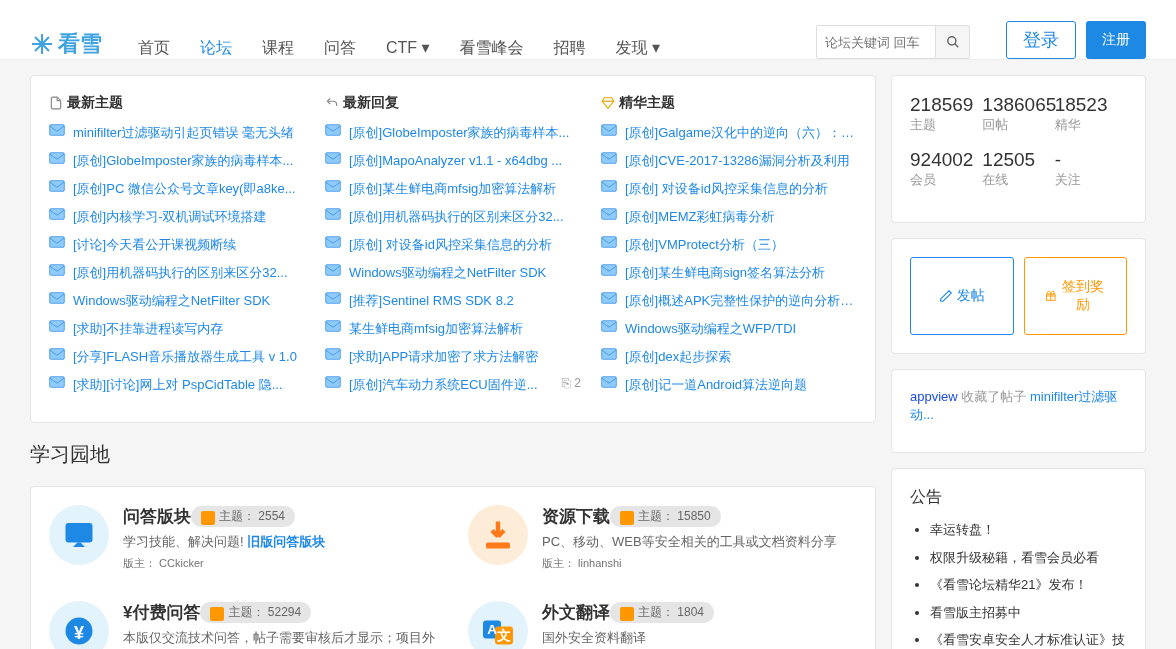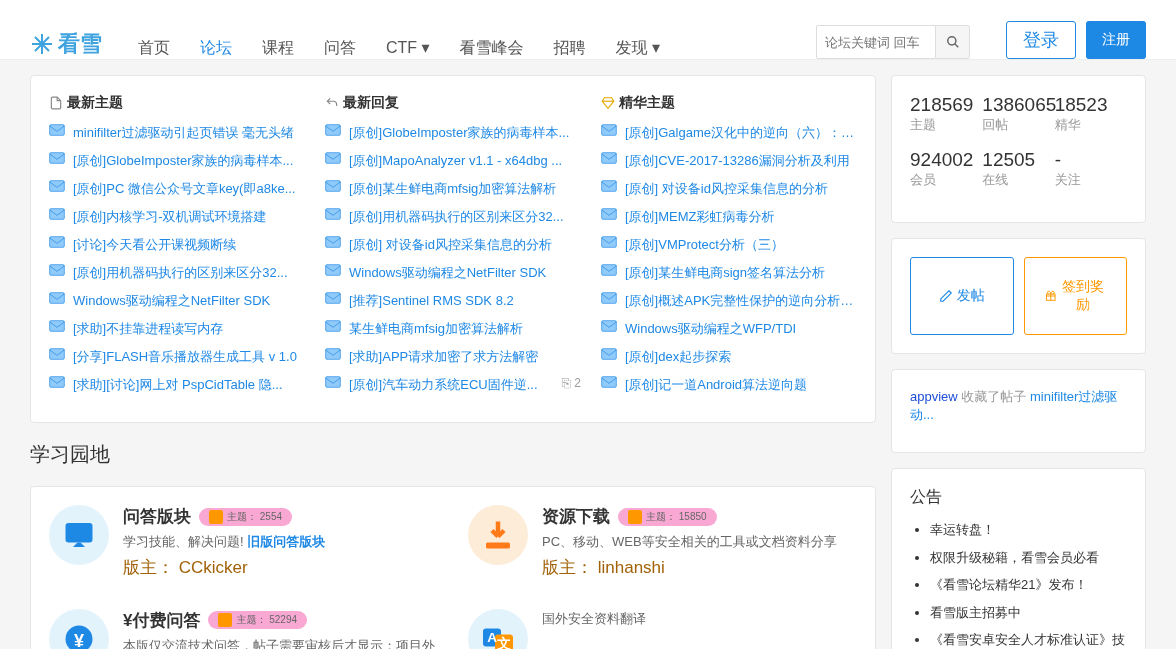--- a/index.html
+++ b/index.html
@@ -26,26 +26,26 @@
 .topic-list{list-style:none}
 .topic-item{font-size:13px;color:#1e88e5;margin-bottom:10px;display:flex;align-items:flex-start;gap:8px;white-space:nowrap;overflow:hidden}
 .topic-item a{color:#1e88e5;text-decoration:none;overflow:hidden;text-overflow:ellipsis}
 .reply-count{color:#999;font-size:12px;margin-left:auto}
 .mail-icon{width:16px;height:12px;flex-shrink:0}
 .section-title{font-size:20px;color:#333;margin:18px 0}
 .forums{display:flex;flex-wrap:wrap;gap:30px}
 .forum{display:flex;gap:14px;width:calc(50% - 15px)}
 .forum-icon{width:60px;height:60px;border-radius:50%;flex-shrink:0;display:flex;align-items:center;justify-content:center}
 .forum-info{flex:1;min-width:0}
-.forum-title-row{display:flex;align-items:center;gap:8px;margin-bottom:4px}
+.forum-title-row{display:flex;align-items:center;gap:0;margin-bottom:4px}
 .forum-title{font-size:17px;font-weight:bold;color:#333}
-.badge{display:inline-flex;align-items:flex-start;background:#f9a8d4;border-radius:10px;padding:2px 10px;font-size:10px;color:#666;gap:4px}
+.badge{display:inline-flex;align-items:flex-end;background:#e5e5e5;border-radius:10px;padding:2px 10px;font-size:12px;color:#666;gap:4px}
 .badge-icon{width:14px;height:14px;background:#ff9800;border-radius:2px;display:inline-block}
 .forum-desc{font-size:13px;color:#666;margin-bottom:4px;line-height:1.5}
-.forum-mod{font-size:17px;color:#a16207}
+.forum-mod{font-size:11px;color:#737373}
 .link-text{color:#1e88e5}
 .stats{display:flex;flex-wrap:wrap}
 .stat{width:33.33%;margin-bottom:15px}
 .stat-num{font-size:19px;color:#333}
 .stat-label{font-size:13px;color:#999}
 .action-btns{display:flex;gap:10px}
 .action-btn{flex:1;padding:20px;border:1px solid;border-radius:3px;background:#fff;font-size:14px;cursor:pointer;display:flex;align-items:center;justify-content:center;gap:4px}
 .btn-post{border-color:#1e88e5;color:#1e88e5}
 .btn-checkin{border-color:#ff9800;color:#ff9800}
 .feed-item{font-size:13px;margin-bottom:10px}
@@ -396,20 +396,24 @@
           <div class="forum">
             <div class="forum-icon" style="background:#e3f3fc">
               <svg width="36" height="36" viewBox="0 0 24 24">
                 <rect x="2" y="5" width="12" height="12" rx="2" fill="#1e88e5"></rect>
                 <rect x="10" y="9" width="12" height="12" rx="2" fill="#ff9800"></rect>
                 <text x="8" y="14" text-anchor="middle" fill="#fff" font-size="9" font-weight="bold">A</text>
                 <text x="16" y="18" text-anchor="middle" fill="#fff" font-size="9" font-weight="bold">文</text>
               </svg>
             </div>
             <div class="forum-info">
+              <div class="forum-title-row">
+                <span class="forum-title">外文翻译</span>
+                <span class="badge"><span class="badge-icon"></span>主题： 1804</span>
+              </div>
               <div class="forum-desc">国外安全资料翻译</div>
             </div>
           </div>
         </div>
     </div>
   </div>
   <div class="right-col">
     <div class="card">
       <div class="stats" id="stats">
           <div class="stat">

